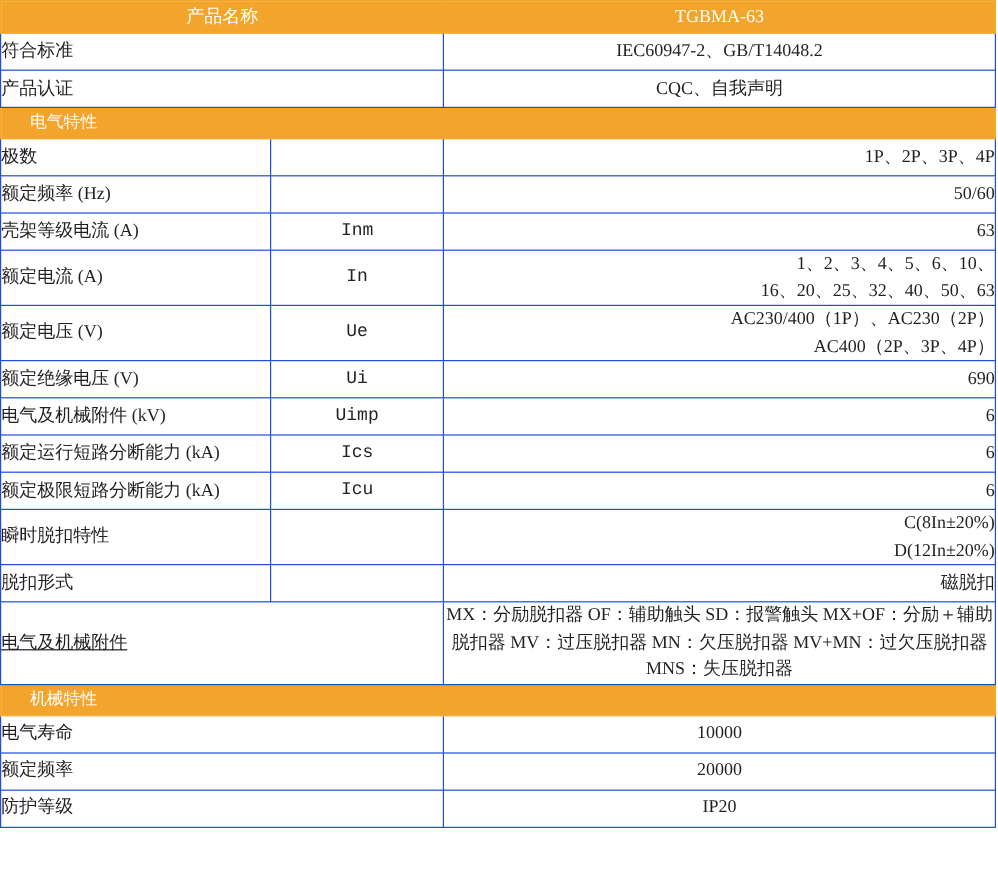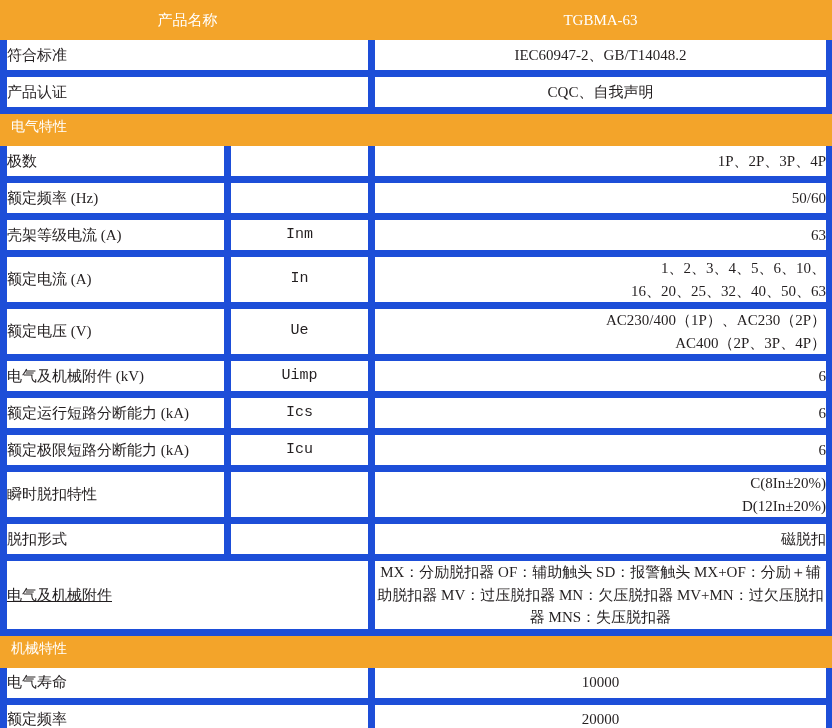--- a/index.html
+++ b/index.html
@@ -14,21 +14,21 @@
     color: #231f20;
     overflow: hidden;
   }
   .spec-table {
     width: 830px;
     border-collapse: collapse;
     table-layout: fixed;
     margin: 0;
   }
   .spec-table td {
-    border: 7px solid #1d4ed8;
+    border: 1px solid #1d4ed8;
     padding: 0;
     vertical-align: middle;
     font-size: 15px;
     line-height: 1.5;
   }
   .col-label { width: 224px; }
   .col-sym   { width: 144px; }
   .col-val   { width: 458px; }
 
   .header-row td {
@@ -38,21 +38,21 @@
     height: 26px;
     font-size: 15px;
     border-color: #f3a42a;
   }
   .section-row td {
     background: #f3a42a;
     color: #ffffff;
     height: 25px;
     font-size: 14px;
     text-align: left;
-    padding-left: 4px;
+    padding-left: 24px;
     border-color: #f3a42a;
   }
   .label-cell {
     padding-left: 8px;
     text-align: left;
     height: 30px;
   }
   .sym-cell {
     text-align: center;
     height: 30px;
@@ -135,20 +135,27 @@
     </tr>
     <tr>
       <td class="label-cell">额定电压 (V)</td>
       <td class="sym-cell">Ue</td>
       <td class="val-cell">
         <span class="ln nowrap">AC230/400（1P）、AC230（2P）</span>
         <span class="ln nowrap">AC400（2P、3P、4P）</span>
       </td>
     </tr>
     <tr>
+      <td class="label-cell">额定绝缘电压 (V)</td>
+      <td class="sym-cell">Ui</td>
+      <td class="val-cell">
+        <span class="ln">690</span>
+      </td>
+    </tr>
+    <tr>
       <td class="label-cell">电气及机械附件 (kV)</td>
       <td class="sym-cell">Uimp</td>
       <td class="val-cell">
         <span class="ln">6</span>
       </td>
     </tr>
     <tr>
       <td class="label-cell">额定运行短路分断能力 (kA)</td>
       <td class="sym-cell">Ics</td>
       <td class="val-cell">

